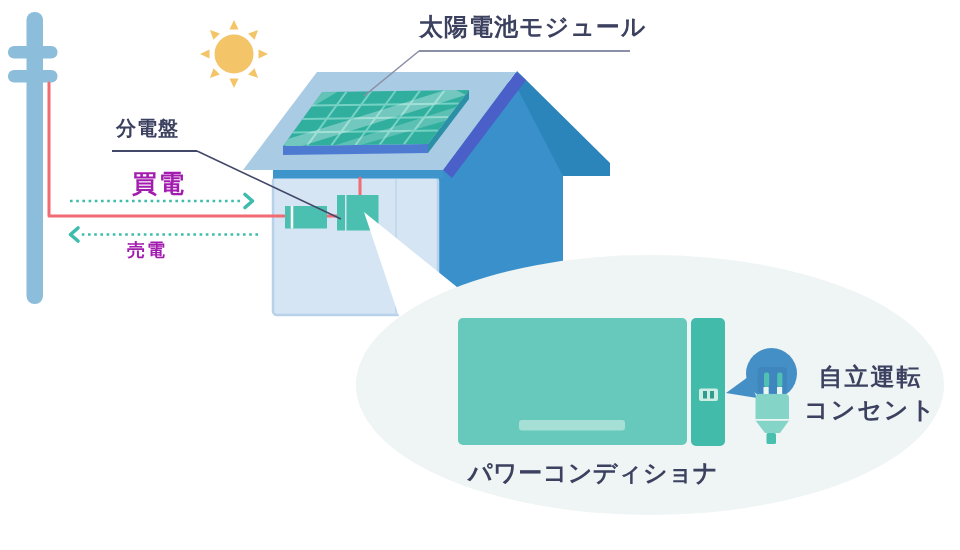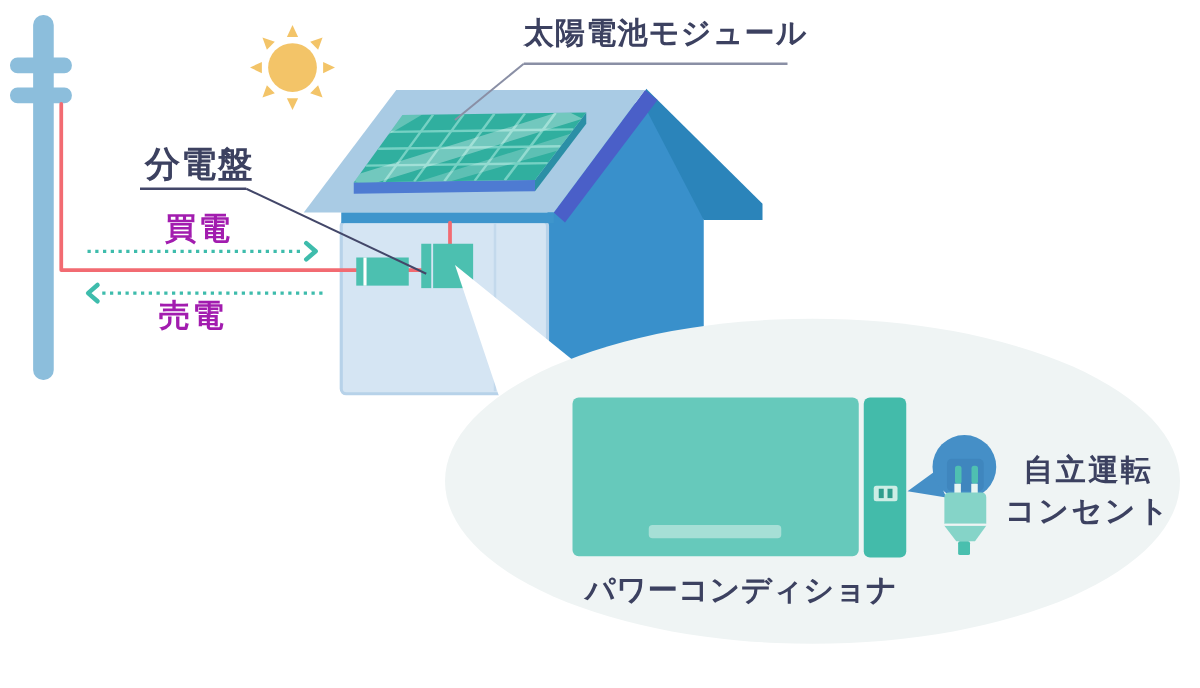--- a/index.html
+++ b/index.html
@@ -3,23 +3,23 @@
 <meta charset="utf-8">
 <style>
   html,body{margin:0;padding:0;background:#ffffff;}
   .stage{position:relative;width:960px;height:550px;background:#ffffff;overflow:hidden;
          font-family:Liberation Serif, serif;}
   .stage svg{position:absolute;left:0;top:0;}
   .lbl{position:absolute;font-weight:bold;line-height:1.05;white-space:nowrap;}
   .navy{color:#3C4160;}
   .teal{color:#a21caf;}
   .lbl-solar{left:419px;top:15px;font-size:24px;letter-spacing:1px;}
-  .lbl-board{left:116px;top:118px;font-size:28px;letter-spacing:1px;}
+  .lbl-board{left:116px;top:118px;font-size:20px;letter-spacing:1px;}
   .lbl-buy{left:132px;top:171px;font-size:25px;letter-spacing:2px;}
-  .lbl-sell{left:127px;top:241px;font-size:25px;letter-spacing:2px;}
+  .lbl-sell{left:127px;top:241px;font-size:18px;letter-spacing:2px;}
   .lbl-pcs{left:468px;top:461px;font-size:24px;letter-spacing:0.5px;}
   .lbl-outlet{left:798px;top:361px;width:145px;font-size:24px;letter-spacing:2px;
               text-align:center;line-height:33px;}
 </style>
 </head>
 <body>
 
 <div class="stage">
 
 <svg width="960" height="550" viewBox="0 0 960 550">

